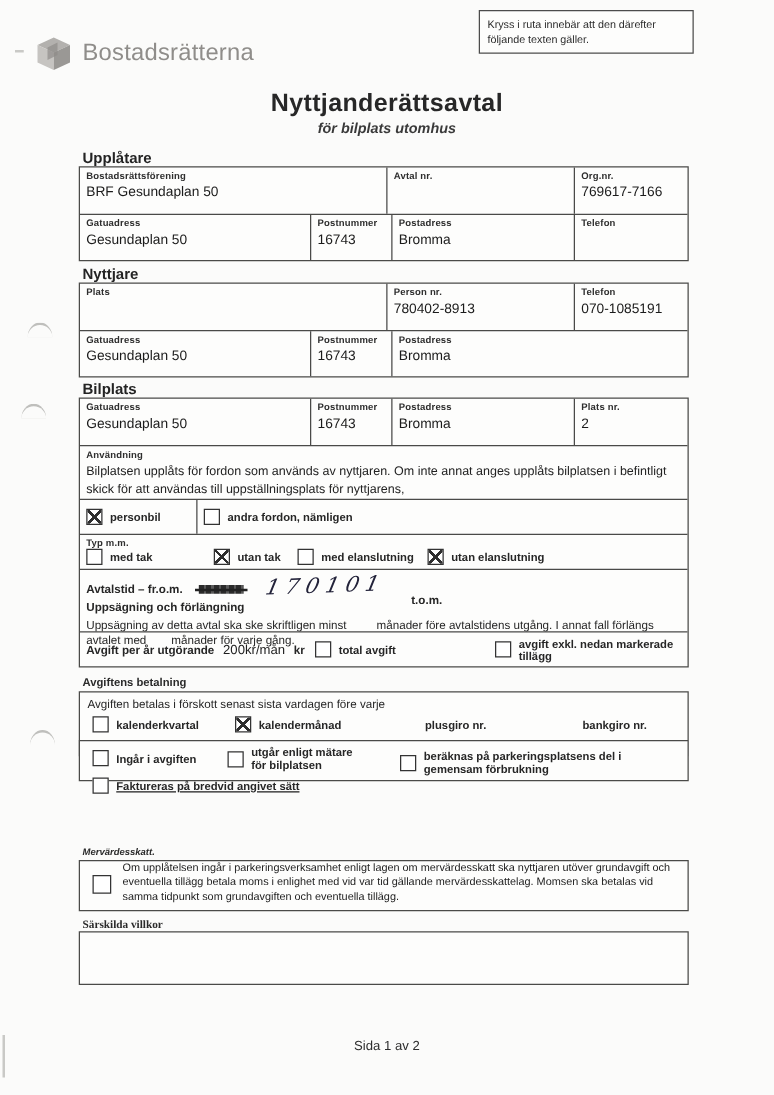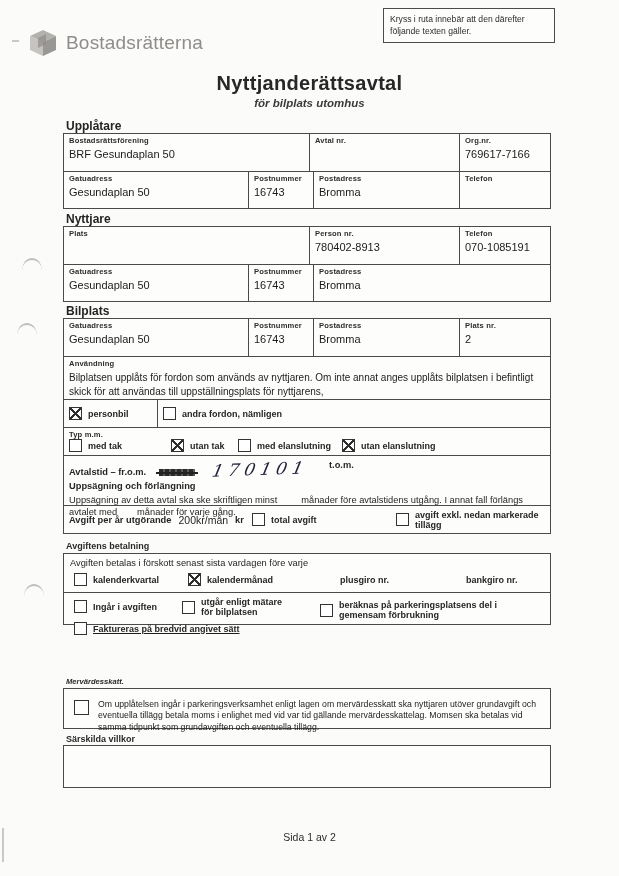--- a/index.html
+++ b/index.html
@@ -227,21 +227,21 @@
         <span class="cb-label">utan elanslutning</span>
       </span>
     </div>
   </div>
 
   <div class="row" style="height:50px;display:block;padding:3px 5px;box-sizing:border-box;">
     <div style="position:relative;height:20px;">
       <span class="boldline">Avtalstid – fr.o.m.</span>
       <span class="scribble"></span>
       <span class="handwriting">170101</span>
-      <span class="boldline" style="position:absolute;left:260px;top:1px;">t.o.m.</span>
+      <span class="boldline" style="position:absolute;left:260px;top:16px;">t.o.m.</span>
     </div>
     <div class="boldline" style="margin-top:2px;">Uppsägning och förlängning</div>
     <div class="smalltxt" style="margin-top:4px;line-height:1.25;">
       <span>Uppsägning av detta avtal ska ske skriftligen minst</span><span style="display:inline-block;width:24px;"></span><span>månader före avtalstidens utgång. I annat fall förlängs avtalet med</span><span style="display:inline-block;width:20px;"></span><span>månader för varje gång.</span>
     </div>
   </div>
 
   <div class="row" style="height:28px;align-items:center;padding:0 5px;box-sizing:border-box;">
     <span class="boldline">Avgift per år utgörande</span>
     <span style="font-size:10.5px;margin-left:7px;">200kr/mån</span>
@@ -292,21 +292,21 @@
   </div>
   <div class="cbgroup" style="margin-left:4px;margin-top:3px;text-decoration:underline;">
     <span class="cb"></span>
     <span class="cb-label">Faktureras på bredvid angivet sätt</span>
   </div>
 </div>
 
 <div class="abs minor-label" style="top:677px;font-style:italic;font-size:7.6px;">Mervärdesskatt.</div>
 <div class="outbox" style="top:688px;height:41px;">
   <span class="cb" style="position:absolute;left:10px;top:11px;width:15px;height:15px;"></span>
-  <div style="position:absolute;left:34px;right:8px;top:10px;font-size:8.7px;line-height:1.3;color:#222;">Om upplåtelsen ingår i parkeringsverksamhet enligt lagen om mervärdesskatt ska nyttjaren utöver grundavgift och eventuella tillägg betala moms i enlighet med vid var tid gällande mervärdesskattelag. Momsen ska betalas vid samma tidpunkt som grundavgiften och eventuella tillägg.</div>
-</div>
-
-<div class="abs minor-label" style="top:734px;">Särskilda villkor</div>
+  <div style="position:absolute;left:34px;right:8px;top:0;font-size:8.7px;line-height:1.3;color:#222;">Om upplåtelsen ingår i parkeringsverksamhet enligt lagen om mervärdesskatt ska nyttjaren utöver grundavgift och eventuella tillägg betala moms i enlighet med vid var tid gällande mervärdesskattelag. Momsen ska betalas vid samma tidpunkt som grundavgiften och eventuella tillägg.</div>
+</div>
+
+<div class="abs minor-label" style="top:734px;font-family:Liberation Serif, serif;">Särskilda villkor</div>
 <div class="outbox" style="top:745px;height:43px;">
   <span></span>
 </div>
 
 <div class="abs footer">Sida 1 av 2</div>
 
 </body></html>

